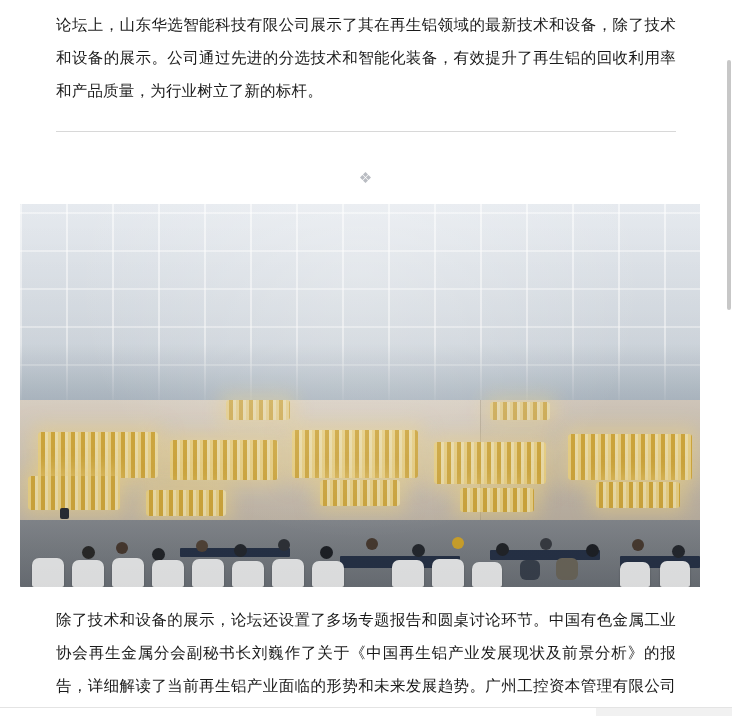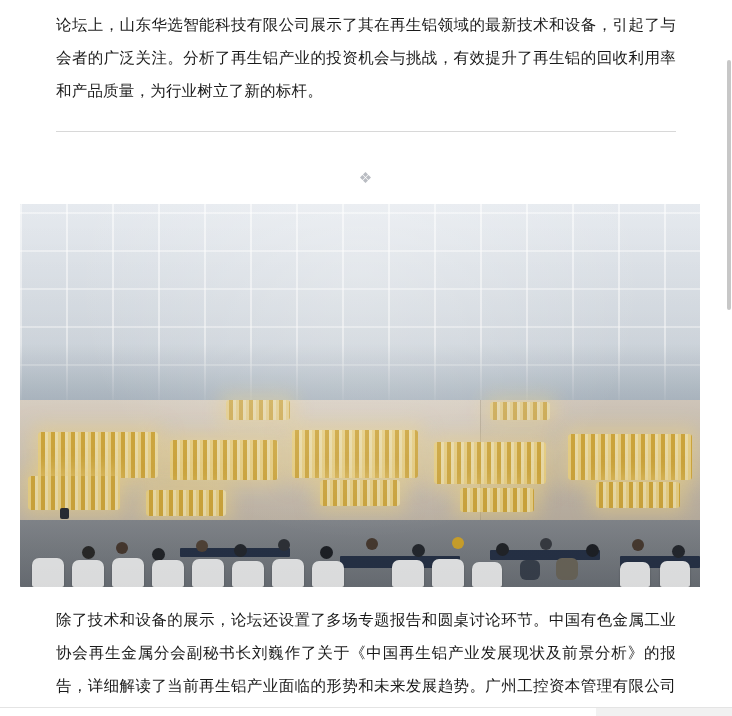--- a/index.html
+++ b/index.html
@@ -212,21 +212,21 @@
     left: 596px; bottom: 0; width: 136px; height: 8px;
     background: #f1f1f1;
   }
 </style>
 </head>
 <body>
 
 <div class="page">
 
   <div class="para-top">
-    <p class="para">论坛上，山东华选智能科技有限公司展示了其在再生铝领域的最新技术和设备，引起了与会者的广泛关注。分析了再生铝产业的投资机会与挑战，有效提升了再生铝的回收利用率和产品质量，为行业树立了新的标杆。</p>
+    <p class="para">论坛上，山东华选智能科技有限公司展示了其在再生铝领域的最新技术和设备，除了技术和设备的展示。公司通过先进的分选技术和智能化装备，有效提升了再生铝的回收利用率和产品质量，为行业树立了新的标杆。</p>
   </div>
 
   <div class="divider-wrap">
     <div class="divider"></div>
   </div>
 
   <div class="ornament-wrap">
     <span class="ornament">❖</span>
   </div>
 

